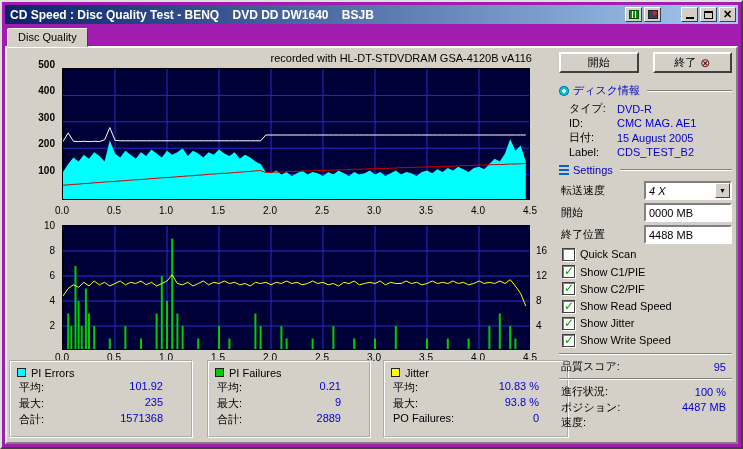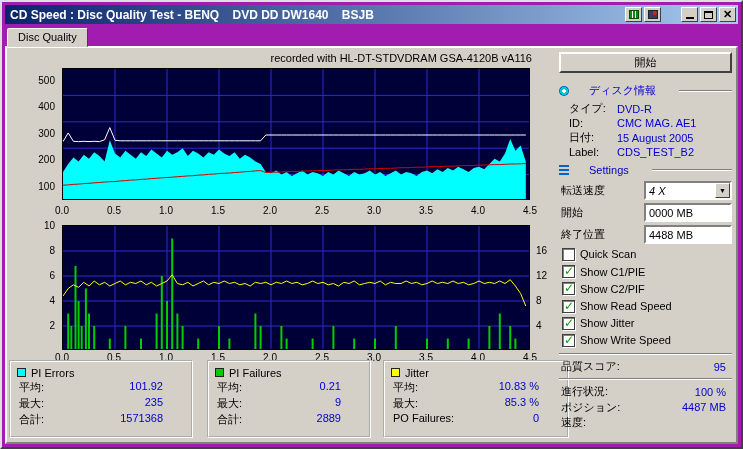--- a/index.html
+++ b/index.html
@@ -36,21 +36,21 @@
   .legend-sq{width:9px;height:9px;border:1px solid #222;}
   .legend-txt{font-size:11px;}
   .stat-row{display:flex;justify-content:space-between;height:16px;align-items:flex-start;padding-left:2px;}
   .stat-row .sv{color:#0000d0;padding-right:22px;}
 
   .rightpanel{position:absolute;left:552px;top:4px;bottom:12px;width:173px;display:flex;flex-direction:column;font-size:11px;}
   .btnrow{display:flex;gap:14px;margin-bottom:7px;}
   .push{flex:1;height:21px;background:#d4d0c8;border:2px solid;border-color:#fff #404040 #404040 #fff;font-family:inherit;font-size:11px;display:flex;align-items:center;justify-content:center;gap:4px;cursor:default;}
   .exit-glyph{color:#5a0000;font-size:12px;line-height:1;}
 
-  .sec-head{display:flex;align-items:center;gap:20px;height:15px;margin:3px 0 3px 0;}
+  .sec-head{display:flex;align-items:center;gap:4px;height:15px;margin:3px 0 3px 0;}
   .sec-title{color:#0000c8;}
   .sec-line{flex:1;height:2px;border-top:1px solid #808080;border-bottom:1px solid #fff;margin-left:3px;}
   .disc-ico{width:10px;height:10px;border-radius:50%;background:radial-gradient(circle,#ffffff 0 2px,#00c8c8 2px 4px,#0066cc 4px);}
   .sliders-ico{width:10px;height:10px;background:repeating-linear-gradient(#0066cc 0 2px,transparent 2px 4px);}
 
   .info-row{display:flex;height:15px;align-items:center;padding-left:10px;}
   .info-row .lab{width:48px;}
   .info-row .val{color:#0000d0;}
 
   .field-row{display:flex;justify-content:space-between;align-items:center;height:21px;margin:1px 0;padding-left:2px;}
@@ -97,21 +97,21 @@
 
   <div class="client">
     <div class="tabstrip">
       <div class="tab">Disc Quality</div>
     </div>
 
     <div class="tabpage">
 
       <div class="recorded">recorded with HL-DT-STDVDRAM GSA-4120B vA116</div>
 
-      <div class="ylab" id="top-ylab" style="left:18px;top:32px;width:32px;height:132px;">
+      <div class="ylab" id="top-ylab" style="left:18px;top:16px;width:32px;height:132px;font-weight:bold;">
           <span class="tick" style="top: 0px;">500</span>
           <span class="tick" style="top: 26.4px;">400</span>
           <span class="tick" style="top: 52.8px;">300</span>
           <span class="tick" style="top: 79.2px;">200</span>
           <span class="tick" style="top: 105.6px;">100</span>
         </div>
       <svg class="plot" id="top-svg" style="left: 55px; top: 20px; background: rgb(0, 0, 56);" width="468" height="132">
           <line x1="52" y1="0" x2="52" y2="132" stroke="#2a2ad0" stroke-width="1"></line>
           <line x1="104" y1="0" x2="104" y2="132" stroke="#2a2ad0" stroke-width="1"></line>
           <line x1="156" y1="0" x2="156" y2="132" stroke="#2a2ad0" stroke-width="1"></line>
@@ -260,33 +260,37 @@
         <div class="legend-row">
           <span class="legend-sq" style="background: rgb(255, 255, 0);"></span>
           <span class="legend-txt">Jitter</span>
         </div>
         <div class="stat-row">
             <span class="sl">平均:</span>
             <span class="sv">10.83 %</span>
           </div>
         <div class="stat-row">
             <span class="sl">最大:</span>
-            <span class="sv">85.3 %</span>
+            <span class="sv">93.8 %</span>
           </div>
         <div class="stat-row">
             <span class="sl">PO Failures:</span>
             <span class="sv">0</span>
           </div>
       </div>
 
       <div class="rightpanel">
 
         <div class="btnrow">
           <button class="push">
               <span>開始</span>
+            </button>
+          <button class="push">
+              <span>終了</span>
+              <span class="exit-glyph">⊗</span>
             </button>
         </div>
 
         <div class="sec-head">
           <span class="disc-ico"></span>
           <span class="sec-title">ディスク情報</span>
           <span class="sec-line"></span>
         </div>
 
         <div class="info-row">

